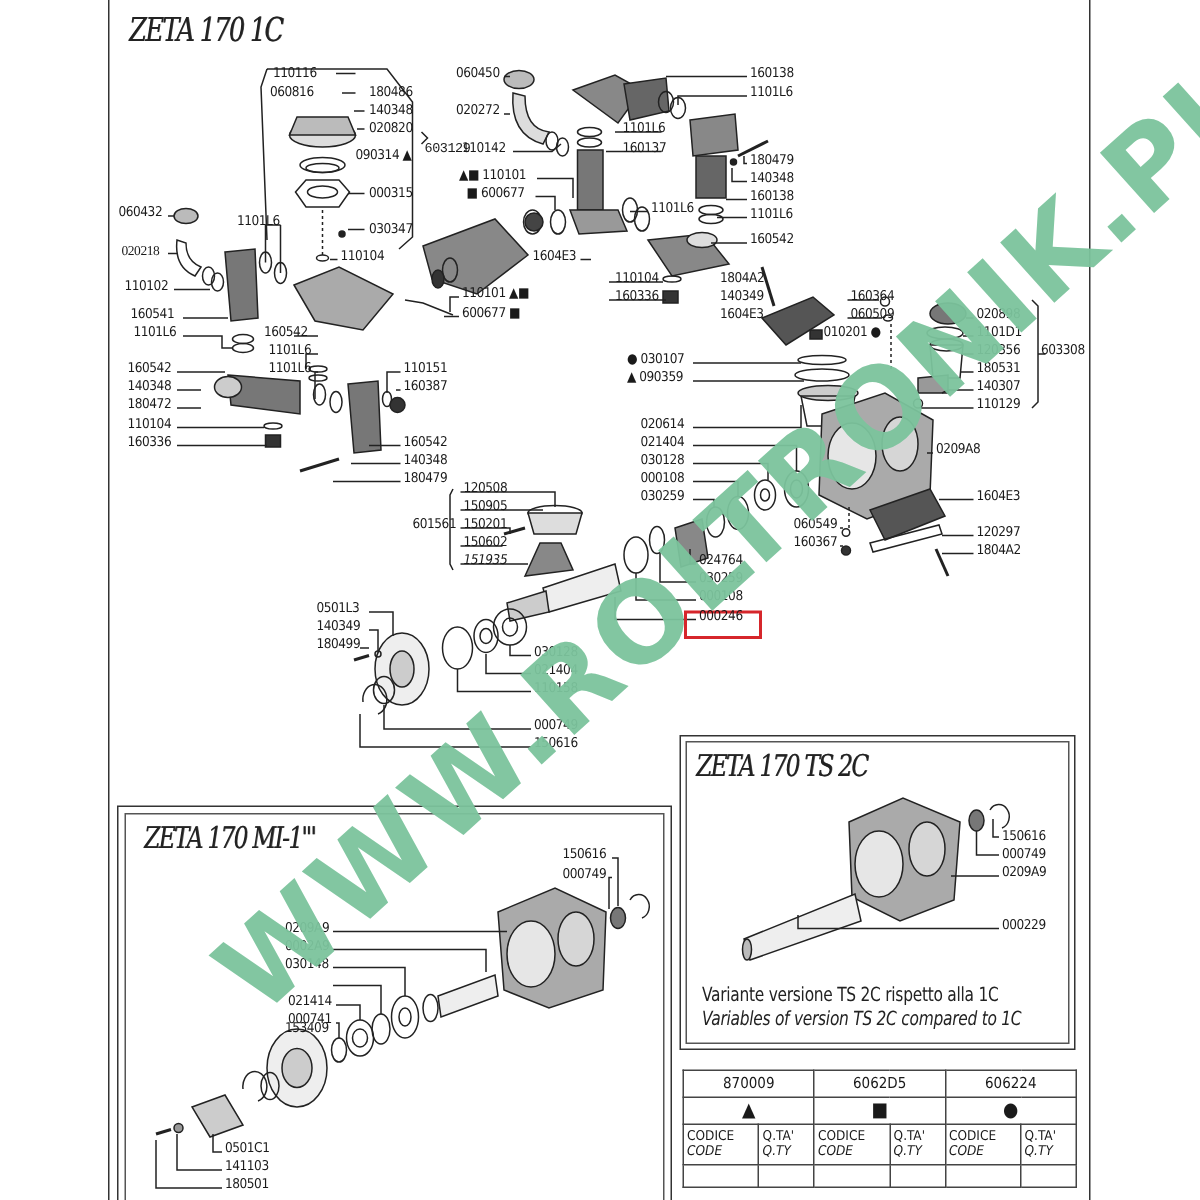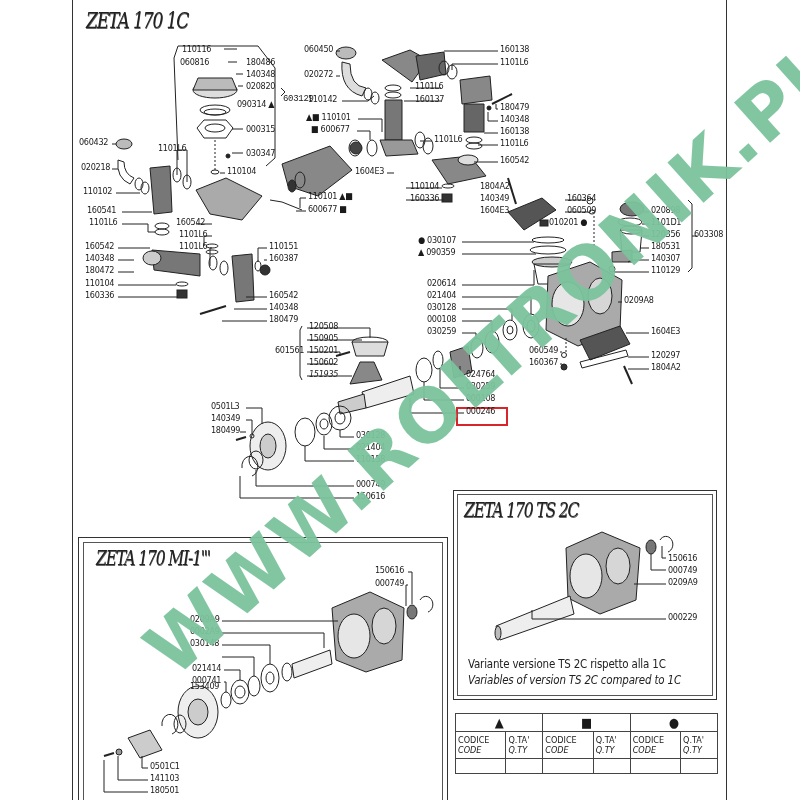--- a/index.html
+++ b/index.html
@@ -235,21 +235,21 @@
       <div class="lbl" style="left: 180px; top: 57px;">060816</div>
       <div class="lbl" style="left: 246px; top: 57px;">180486</div>
       <div class="lbl" style="left: 246px; top: 69px;">140348</div>
       <div class="lbl" style="left: 246px; top: 81px;">020820</div>
       <div class="lbl" style="left: 283px; top: 94px; font-family: Liberation Mono, monospace;">603129</div>
       <div class="lbl" style="left: 237px; top: 99px;">090314 ▲</div>
       <div class="lbl" style="left: 246px; top: 124px;">000315</div>
       <div class="lbl" style="left: 246px; top: 148px;">030347</div>
       <div class="lbl" style="left: 227px; top: 166px;">110104</div>
       <div class="lbl" style="left: 79px; top: 137px;">060432</div>
-      <div class="lbl" style="left: 81px; top: 162px;">020218</div>
+      <div class="lbl" style="left: 81px; top: 162px; font-family: Liberation Serif, serif;">020218</div>
       <div class="lbl" style="left: 83px; top: 186px;">110102</div>
       <div class="lbl" style="left: 158px; top: 143px;">1101L6</div>
       <div class="lbl" style="left: 87px; top: 205px;">160541</div>
       <div class="lbl" style="left: 89px; top: 217px;">1101L6</div>
       <div class="lbl" style="left: 176px; top: 217px;">160542</div>
       <div class="lbl" style="left: 179px; top: 229px;">1101L6</div>
       <div class="lbl" style="left: 179px; top: 241px;">1101L6</div>
       <div class="lbl" style="left: 85px; top: 241px;">160542</div>
       <div class="lbl" style="left: 85px; top: 253px;">140348</div>
       <div class="lbl" style="left: 85px; top: 265px;">180472</div>
@@ -341,20 +341,25 @@
       <div class="lbl" style="left: 192px; top: 663px;">021414</div>
       <div class="lbl" style="left: 192px; top: 675px;">000741</div>
       <div class="lbl" style="left: 150px; top: 761px;">0501C1</div>
       <div class="lbl" style="left: 150px; top: 773px;">141103</div>
       <div class="lbl" style="left: 150px; top: 785px;">180501</div>
     </div>
 
   <table class="kit">
     <tbody>
     <tr>
+      <td class="kc" colspan="2">870009</td>
+      <td class="kc" colspan="2">6062D5</td>
+      <td class="kc" colspan="2">606224</td>
+    </tr>
+    <tr>
       <td class="ks" colspan="2">▲</td>
       <td class="ks" colspan="2">■</td>
       <td class="ks" colspan="2">●</td>
     </tr>
     <tr>
       <td class="cc" style="width:50px"><span>CODICE</span><i>CODE</i></td>
       <td class="cc" style="width:36px"><span>Q.TA'</span><i>Q.TY</i></td>
       <td class="cc" style="width:50px"><span>CODICE</span><i>CODE</i></td>
       <td class="cc" style="width:36px"><span>Q.TA'</span><i>Q.TY</i></td>
       <td class="cc" style="width:50px"><span>CODICE</span><i>CODE</i></td>

